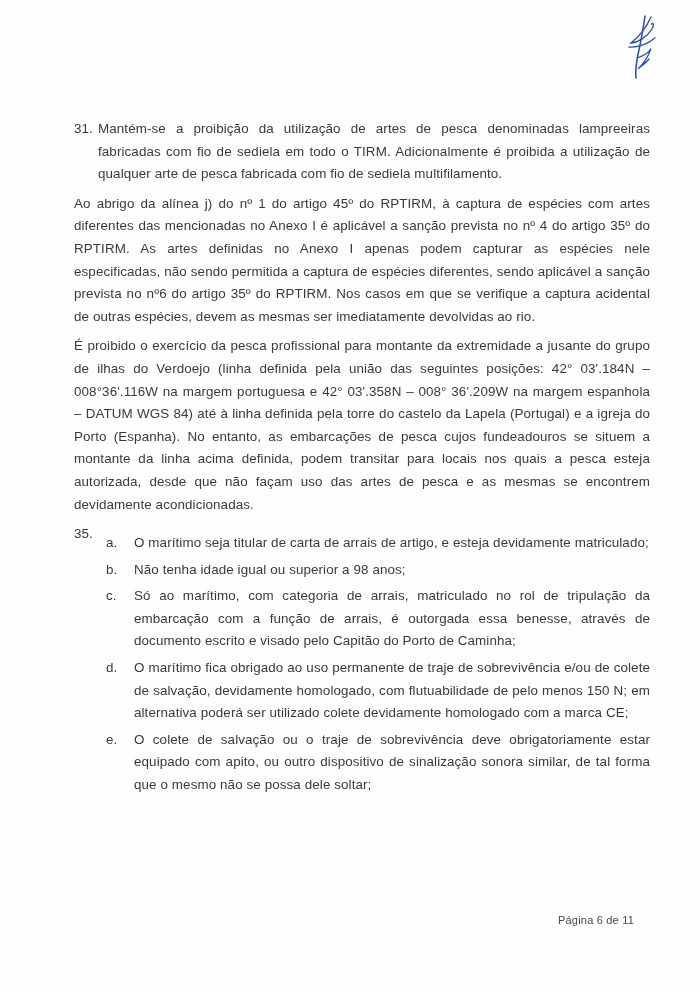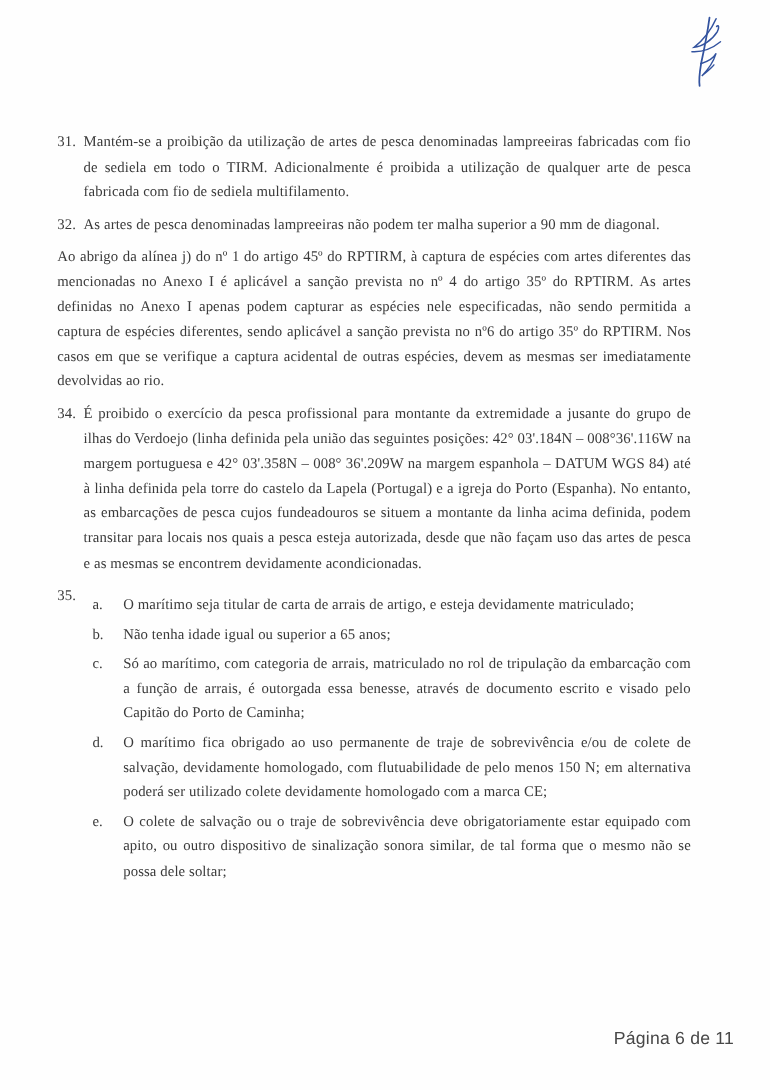--- a/index.html
+++ b/index.html
@@ -16,26 +16,25 @@
   .signature {
     position: absolute;
     top: 13px;
     left: 620px;
     width: 44px;
     height: 68px;
   }
   .content {
     position: absolute;
     top: 118px;
-    left: 52px;
+    left: 74px;
     width: 576px;
     font-size: 13.4px;
     line-height: 22.6px;
     letter-spacing: 0.1px;
-    font-family: Liberation Serif, serif;
   }
   .item { display: flex; margin-bottom: 7px; }
   .item-number {
     width: 24px;
     flex-shrink: 0;
   }
   .item-text {
     flex: 1;
     text-align: justify;
   }
@@ -47,23 +46,23 @@
   .subitem-letter {
     width: 28px;
     flex-shrink: 0;
   }
   .subitem-text {
     flex: 1;
     text-align: justify;
   }
   .footer {
     position: absolute;
-    top: 936px;
+    top: 914px;
     left: 558px;
-    font-size: 16px;
+    font-size: 11px;
     color: #474747;
     letter-spacing: 0.2px;
   }
 </style>
 </head>
 <body>
 
 <div class="page">
 
   <svg class="signature" viewBox="0 0 44 68" fill="none" xmlns="http://www.w3.org/2000/svg">
@@ -73,47 +72,42 @@
     <path d="M17 45 C 23 43, 29 39.5, 31 35.5 C 28 45, 22 52, 18 56 C 21 53, 26 50, 29 46" stroke="#33539f" stroke-width="1.3" stroke-linecap="round"></path>
   </svg>
 
   <div class="content">
 
     <div class="item">
       <span class="item-number">31.</span>
       <p class="item-text">Mantém-se a proibição da utilização de artes de pesca denominadas lampreeiras fabricadas com fio de sediela em todo o TIRM. Adicionalmente é proibida a utilização de qualquer arte de pesca fabricada com fio de sediela multifilamento.</p>
     </div>
 
-    <div class="item">
-      <span class="item-number">32.</span>
-      <p class="item-text">As artes de pesca denominadas lampreeiras não podem ter malha superior a 90 mm de diagonal.</p>
-    </div>
 
     <div class="item">
       <p class="item-text">Ao abrigo da alínea j) do nº 1 do artigo 45º do RPTIRM, à captura de espécies com artes diferentes das mencionadas no Anexo I é aplicável a sanção prevista no nº 4 do artigo 35º do RPTIRM. As artes definidas no Anexo I apenas podem capturar as espécies nele especificadas, não sendo permitida a captura de espécies diferentes, sendo aplicável a sanção prevista no nº6 do artigo 35º do RPTIRM. Nos casos em que se verifique a captura acidental de outras espécies, devem as mesmas ser imediatamente devolvidas ao rio.</p>
     </div>
 
     <div class="item">
-      <span class="item-number">34.</span>
       <p class="item-text">É proibido o exercício da pesca profissional para montante da extremidade a jusante do grupo de ilhas do Verdoejo (linha definida pela união das seguintes posições: 42° 03'.184N – 008°36'.116W na margem portuguesa e 42° 03'.358N – 008° 36'.209W na margem espanhola – DATUM WGS 84) até à linha definida pela torre do castelo da Lapela (Portugal) e a igreja do Porto (Espanha). No entanto, as embarcações de pesca cujos fundeadouros se situem a montante da linha acima definida, podem transitar para locais nos quais a pesca esteja autorizada, desde que não façam uso das artes de pesca e as mesmas se encontrem devidamente acondicionadas.</p>
     </div>
 
     <div class="item">
       <span class="item-number">35.</span>
       <div style="flex:1;">
         <div class="subitems">
 
           <div class="subitem">
             <span class="subitem-letter">a.</span>
             <p class="subitem-text">O marítimo seja titular de carta de arrais de artigo, e esteja devidamente matriculado;</p>
           </div>
 
           <div class="subitem">
             <span class="subitem-letter">b.</span>
-            <p class="subitem-text">Não tenha idade igual ou superior a 65 anos;</p>
+            <p class="subitem-text">Não tenha idade igual ou superior a 98 anos;</p>
           </div>
 
           <div class="subitem">
             <span class="subitem-letter">c.</span>
             <p class="subitem-text">Só ao marítimo, com categoria de arrais, matriculado no rol de tripulação da embarcação com a função de arrais, é outorgada essa benesse, através de documento escrito e visado pelo Capitão do Porto de Caminha;</p>
           </div>
 
           <div class="subitem">
             <span class="subitem-letter">d.</span>
             <p class="subitem-text">O marítimo fica obrigado ao uso permanente de traje de sobrevivência e/ou de colete de salvação, devidamente homologado, com flutuabilidade de pelo menos 150 N; em alternativa poderá ser utilizado colete devidamente homologado com a marca CE;</p>

